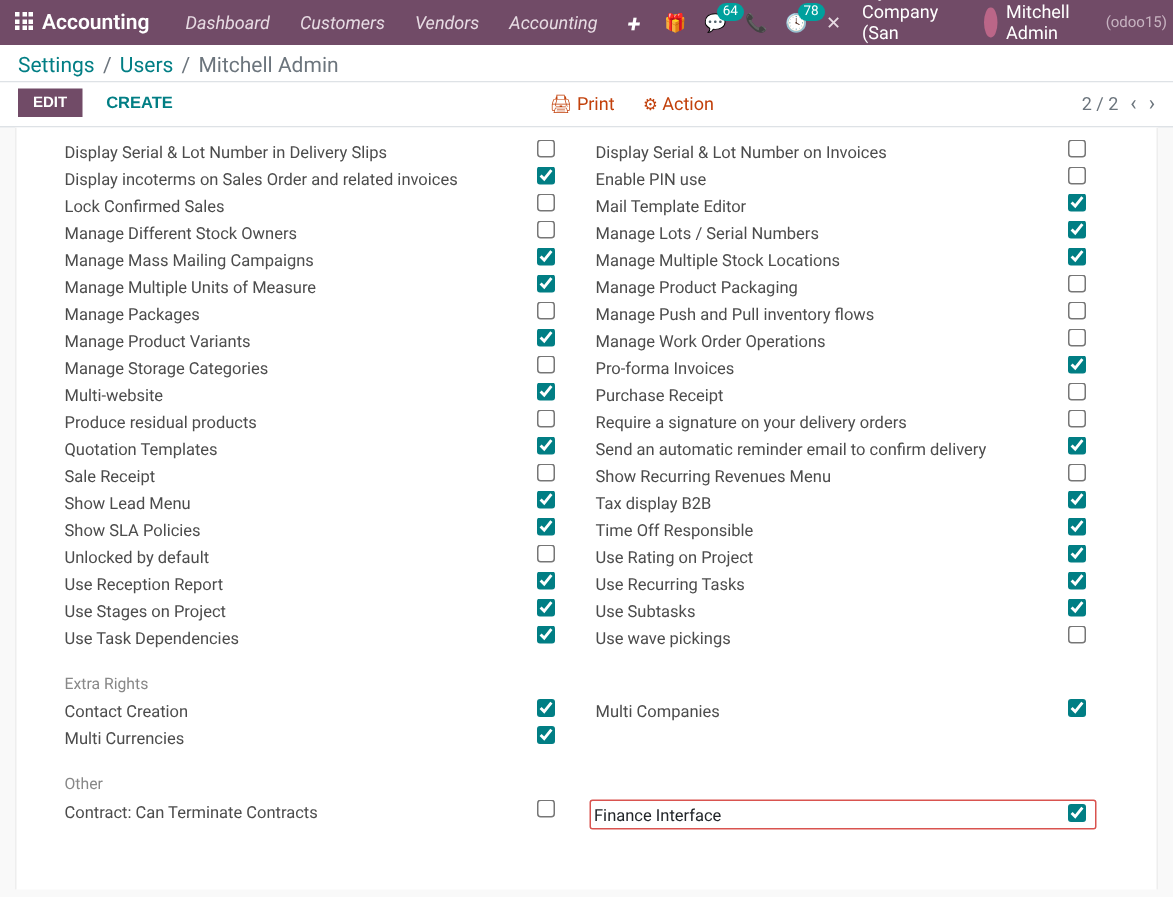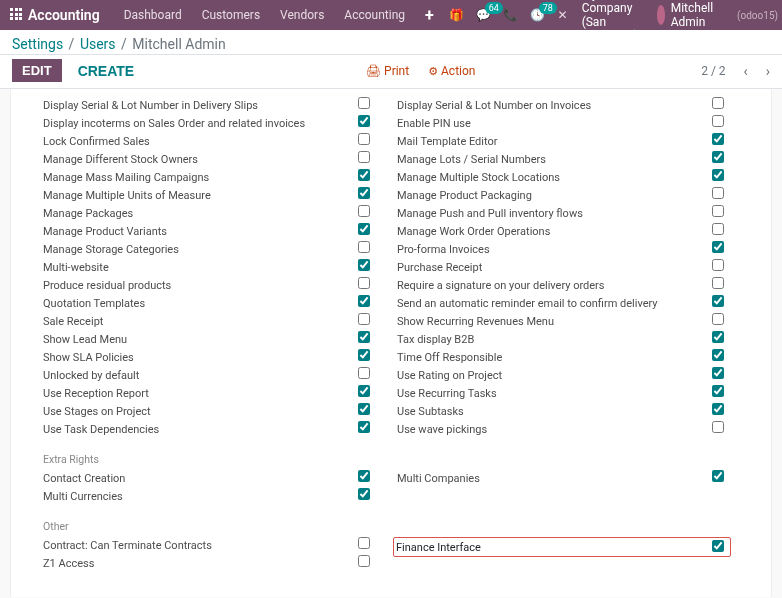--- a/index.html
+++ b/index.html
@@ -25,21 +25,21 @@
   .topbar .apps-icon {
     width: 14px; height: 14px;
     display: grid;
     grid-template-columns: repeat(3, 3px);
     grid-template-rows: repeat(3, 3px);
     gap: 1.5px;
     margin: 0 6px;
   }
   .topbar .apps-icon span { background:#fff; }
   .topbar .brand { font-weight: 600; font-size: 14px; margin-right: 14px; }
-  .topbar .nav-item { margin: 15px 10px; color: #e7dbe3; cursor: pointer; }
+  .topbar .nav-item { margin: 15px 10px; color: #e7dbe3; cursor: pointer; font-style: italic; }
   .topbar .nav-item.plus { font-size: 16px; font-weight: bold; color:#fff; }
   .topbar .spacer { flex: 1; }
   .topbar .icon-btn { position:relative; margin: 0 6px; color:#e7dbe3; cursor:pointer; }
   .topbar .badge { position:absolute; top:-6px; left:8px; background:#00a09d; color:#fff; border-radius:8px; font-size:9px; padding:0 4px; line-height:12px; }
   .topbar .company { margin: 0 8px; color:#fff; }
   .topbar .avatar { width:20px; height:20px; border-radius:50%; background:#b68; display:inline-block; margin:0 6px; vertical-align:middle; }
   .topbar .user { color:#fff; margin-right:4px; }
   .topbar .db { color:#c7b3c1; font-size:10px; margin-left:20px;}
   .crumbs {
     background:#fff;
@@ -55,33 +55,33 @@
     display:flex;
     align-items:center;
     padding: 4px 12px 6px 12px;
     border-bottom:1px solid #dee2e6;
   }
   .btn-edit {
     background:#714B67;
     color:#fff;
     border:none;
     padding:4px 10px;
-    font-size:13px;
+    font-size:10px;
     font-weight:600;
     margin-right:10px;
     cursor:pointer;
   }
   .btn-create {
     background:transparent; color:#017e84; border:none;
-    font-size:14px; font-weight:600; cursor:pointer;
+    font-size:11px; font-weight:600; cursor:pointer;
   }
   .toolbar .center { flex:1; text-align:center;}
   .toolbar .link { color:#c2410c; font-size:12px; margin:0 8px; cursor:pointer; }
   .toolbar .link .gear { font-size:11px;}
-  .toolbar .pager { margin-left:auto; display:flex; align-items:center; gap:18px; color:#6c757d; }
+  .toolbar .pager { margin-left:auto; display:flex; align-items:center; gap:8px; color:#6c757d; }
   .toolbar .pager .chev { font-size:14px; color:#6c757d; cursor:pointer;}
   .content {
     padding: 8px 20px 20px 32px;
     background:#fff;
     margin: 0 10px;
     height: calc(598px - 30px - 60px);
     overflow:hidden;
     border-left:1px solid #eee;
     border-right:1px solid #eee;
   }
@@ -348,24 +348,20 @@
       </div>
   </div>
 
   <div class="sect-title">Other</div>
   <div class="row">
     <div class="col" id="other-left">
         <div class="perm-row">
           <span class="lbl">Contract: Can Terminate Contracts</span>
           <span class="chk"><input type="checkbox" style=""></span>
         </div>
-        <div class="perm-row">
-          <span class="lbl">Z1 Access</span>
-          <span class="chk"><input type="checkbox" style=""></span>
-        </div>
       </div>
     <div class="col" id="other-right">
         <div class="highlight">
           <span class="lbl">Finance Interface</span>
           <span class="chk"><input type="checkbox" checked="" style=""></span>
         </div>
       </div>
   </div>
 </div>
 

